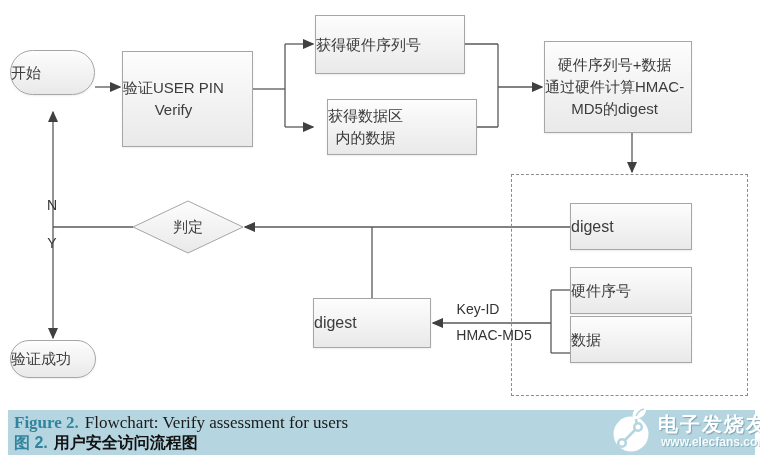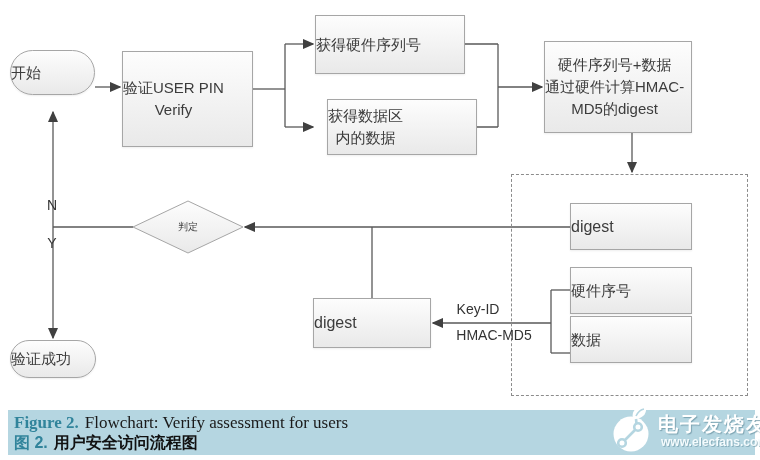--- a/index.html
+++ b/index.html
@@ -15,21 +15,21 @@
     display:flex;align-items:center;
     text-align:center;white-space:pre-line;
     font-size:15px;line-height:1.45;color:#3c3c3c;
     box-shadow:0 1px 2px rgba(0,0,0,0.07);
     box-sizing:border-box;
   }
   .oval{border-radius:999px;}
   .plain-label{
     position:absolute;background:transparent;border:none;box-shadow:none;
     display:flex;align-items:center;justify-content:center;text-align:center;
-    font-size:10px;color:#3c3c3c;
+    font-size:15px;color:#3c3c3c;
   }
   .dashed-group{
     position:absolute;border:1px dashed var(--dashed-border,#8c8c8c);
     background:transparent;box-sizing:border-box;
   }
   .edge-label{
     position:absolute;font-size:14px;color:#333;background:transparent;
     display:flex;align-items:center;justify-content:center;
   }
   .caption-band{

